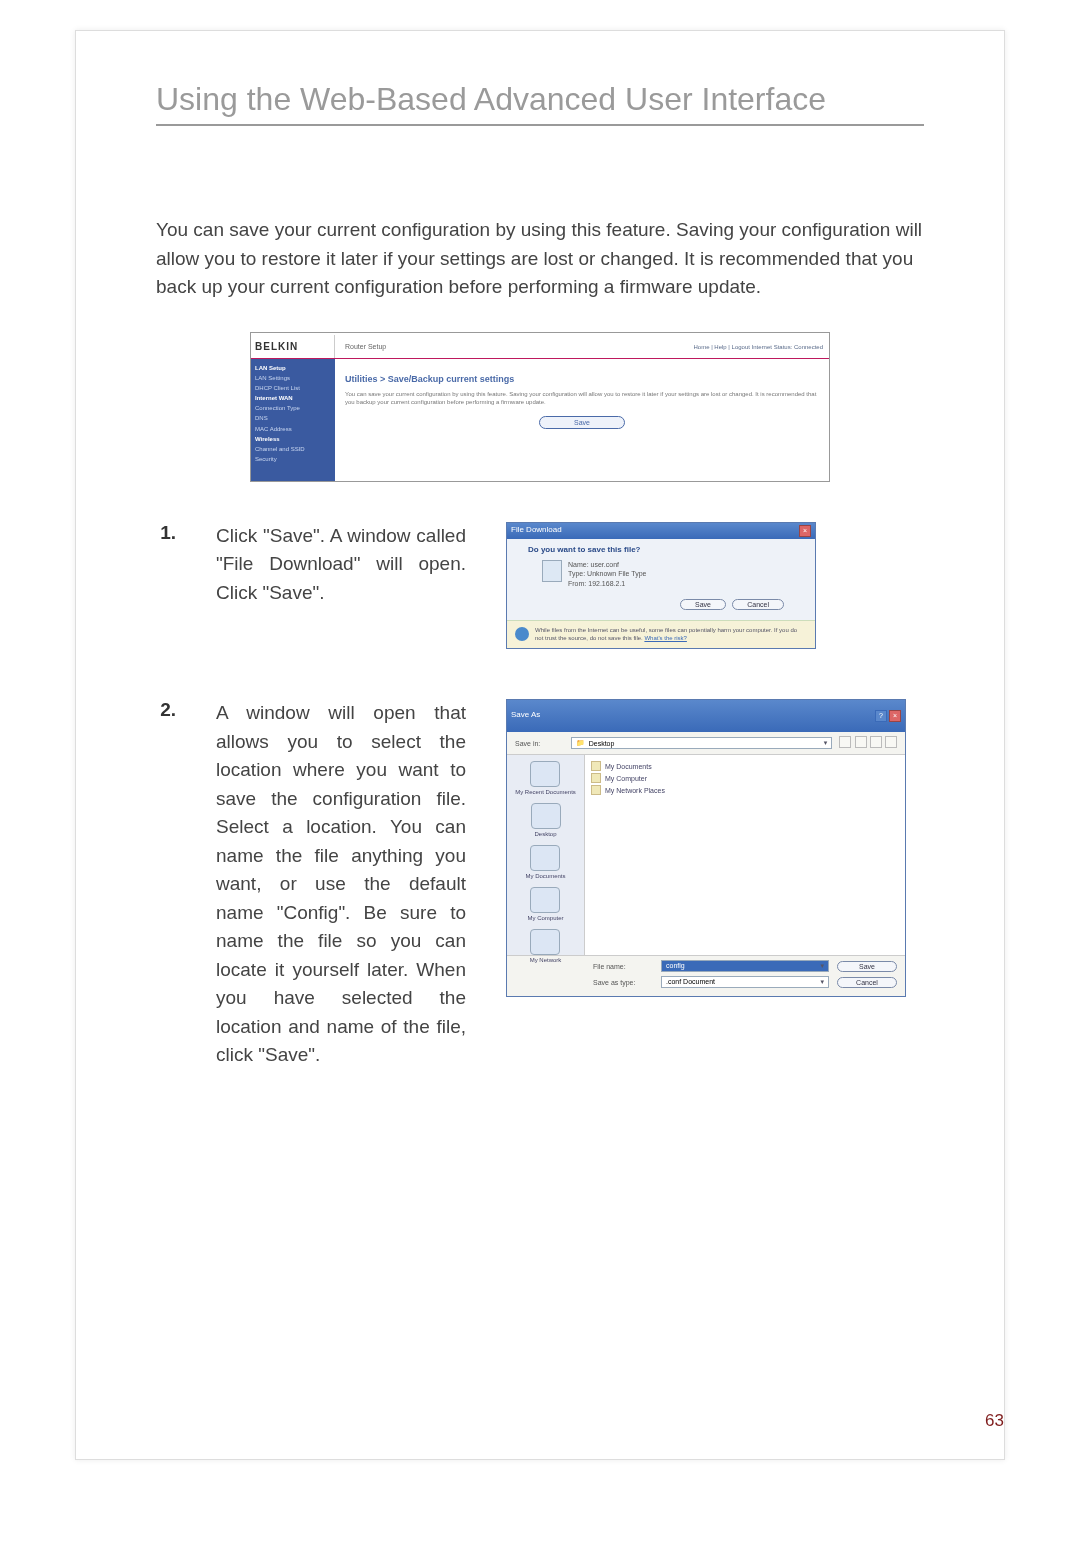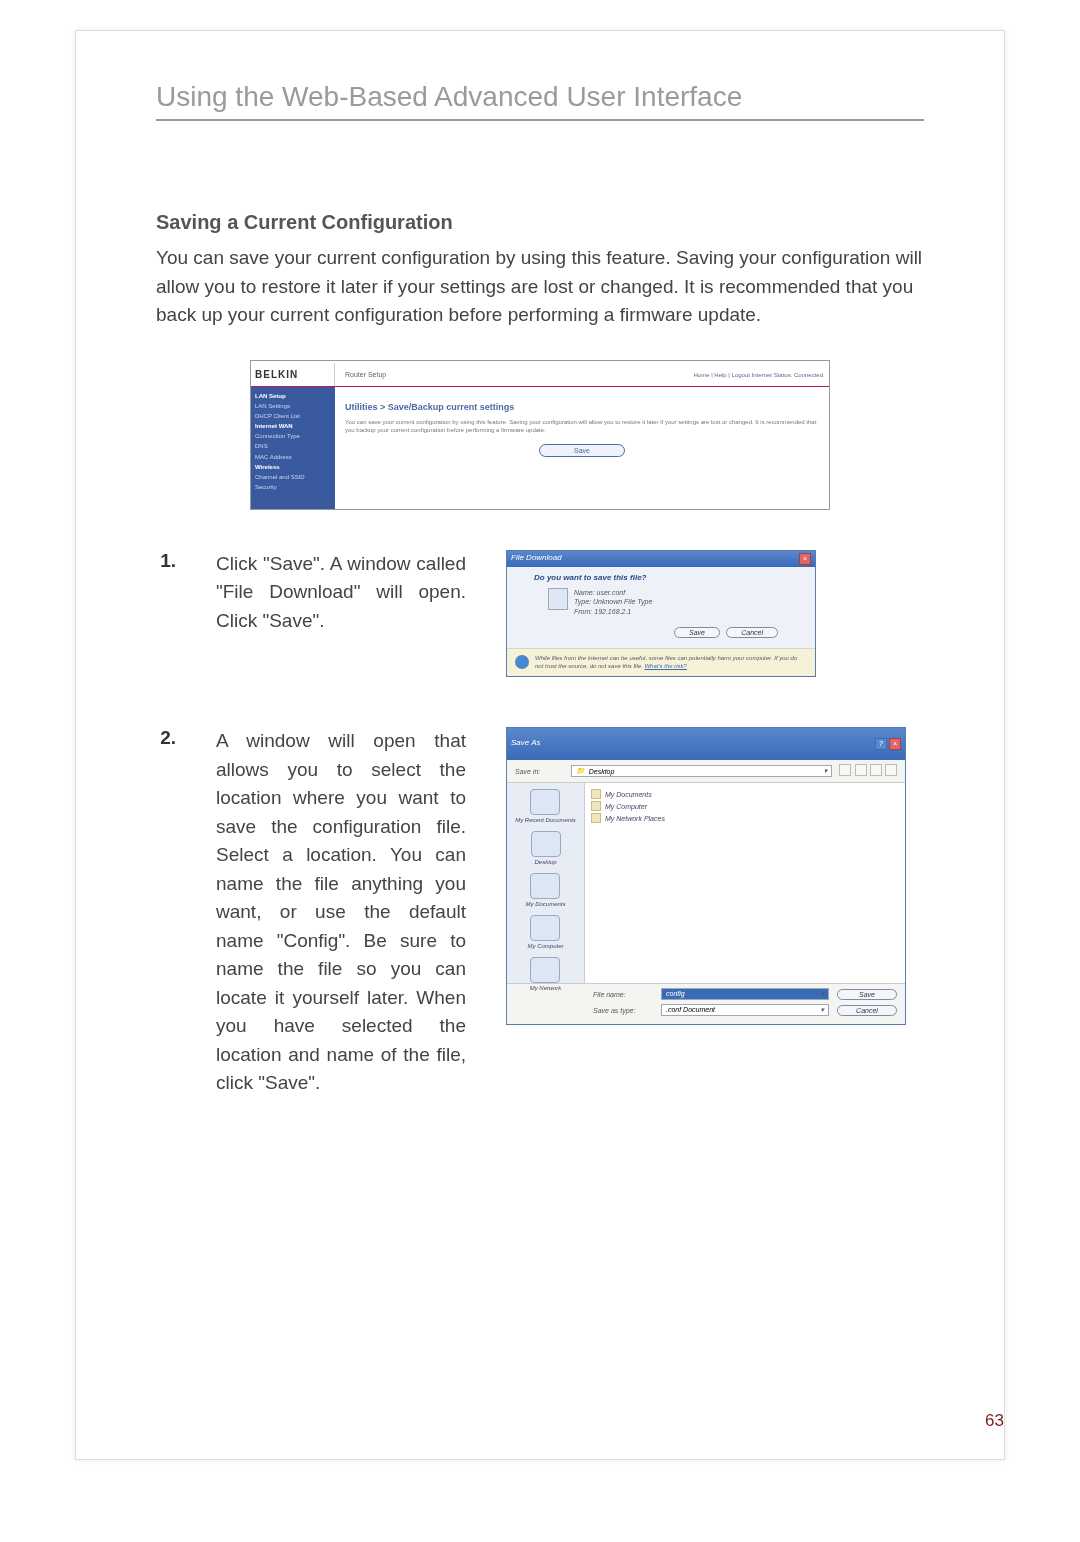--- a/index.html
+++ b/index.html
@@ -15,21 +15,21 @@
     height: 1430px;
     margin: 30px auto 0;
     border: 1px solid #ddd;
     box-shadow: 0 0 6px rgba(0,0,0,0.08);
     background: #fff;
     padding: 50px 80px 0 80px;
     position: relative;
   }
   .banner {
     color: #9a9a9a;
-    font-size: 28px;
+    font-size: 32px;
     font-weight: 300;
     letter-spacing: 0px;
     padding-bottom: 6px;
     border-bottom: 2px solid #9a9a9a;
     margin-bottom: 90px;
     white-space: nowrap;
   }
   .section-title {
     font-weight: bold;
     font-size: 20px;
@@ -109,21 +109,21 @@
     text-align: right;
   }
   .step-text {
     font-size: 19px;
     color: #444;
     line-height: 1.5;
     text-align: justify;
     flex: 1;
     max-width: 250px;
   }
-  .step-img { flex-shrink: 0; font-style: italic; }
+  .step-img { flex-shrink: 0; }
 
   .dlg {
     width: 310px;
     border: 1px solid #5a7ab0;
     font-size: 8px;
     background: #eef2f8;
   }
   .dlg-title {
     background: linear-gradient(#5a88cc,#3a6ab8);
     color: #fff;
@@ -134,21 +134,21 @@
   }
   .dlg-close {
     background: #d66;
     color: #fff;
     width: 12px;
     text-align: center;
     border: 1px solid #944;
     font-size: 7px;
     line-height: 10px;
   }
-  .dlg-body { padding: 6px 27px; }
+  .dlg-body { padding: 6px 21px; }
   .dlg-q { color: #2a4a88; font-weight: bold; font-size: 8px; margin-bottom: 6px; }
   .dlg-file { display: flex; gap: 6px; margin: 4px 0 10px 14px; color: #555; font-size: 7px; line-height: 1.4; }
   .dlg-icon { width: 20px; height: 22px; border: 1px solid #9ab; background: #dde8f4; }
   .dlg-btns { text-align: right; margin: 6px 10px 4px 0; }
   .dlg-btn {
     display: inline-block;
     border: 1px solid #7a8aa8;
     border-radius: 10px;
     padding: 1px 14px;
     font-size: 7px;
@@ -256,21 +256,20 @@
     color: #7f1d1d;
   }
 </style>
 </head>
 <body>
 
 <div class="page">
 
   <div class="banner">Using the Web-Based Advanced User Interface</div>
 
-  <div class="section-title">Saving a Current Configuration</div>
   <div class="body-text">You can save your current configuration by using this feature. Saving your configuration will allow you to restore it later if your settings are lost or changed. It is recommended that you back up your current configuration before performing a firmware update.</div>
 
   <div class="screenshot-a">
     <div class="sa-top">
       <div class="sa-brand">BELKIN</div>
       <div class="sa-topmid">Router Setup</div>
       <div class="sa-topright">Home | Help | Logout   Internet Status: Connected</div>
     </div>
     <div class="sa-main">
       <div class="sa-side">

